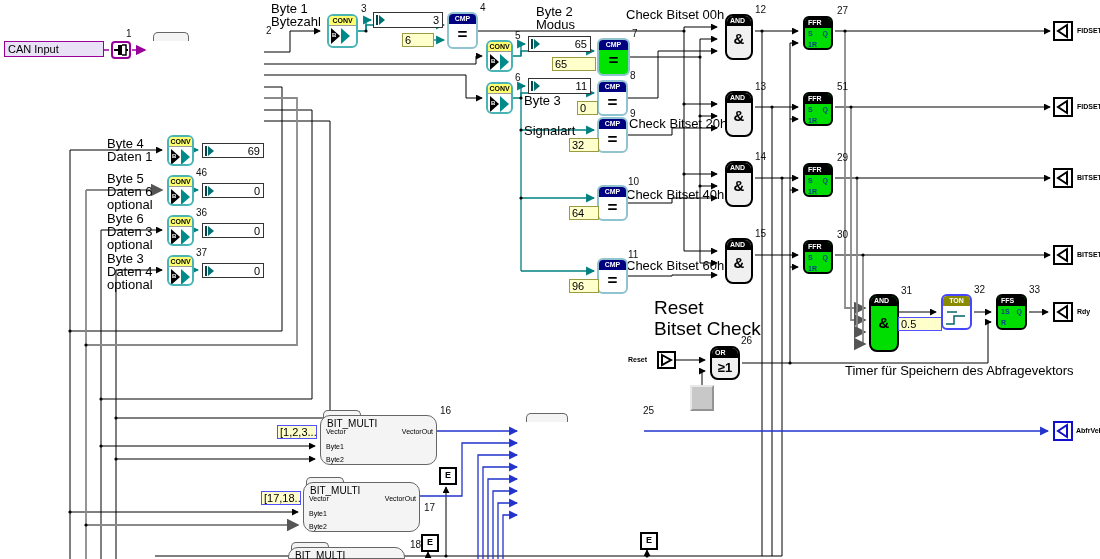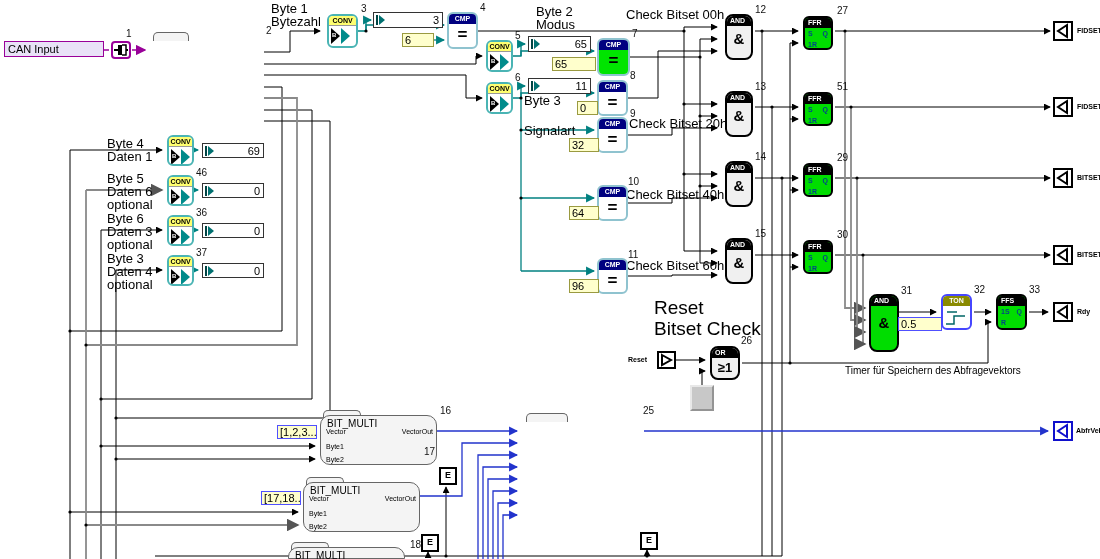--- a/index.html
+++ b/index.html
@@ -1,21 +1,21 @@
 <!DOCTYPE html>
 <html><head>
 <meta charset="utf-8">
 <style>
   html,body{margin:0;padding:0;background:#fff;}
   .page{position:relative;width:1100px;height:559px;background:#fff;overflow:hidden;
         font-family:"Liberation Sans",sans-serif;}
   svg.wires{position:absolute;left:0;top:0;width:1100px;height:559px;}
   .ann{position:absolute;font-size:13px;line-height:13px;color:#000;white-space:nowrap;}
   .ann.big{font-size:19px;line-height:21px;}
-  .ann.small{font-size:10px;line-height:14px;}
+  .ann.small{font-size:13px;line-height:14px;}
   .num{position:absolute;font-size:10px;line-height:10px;color:#111;white-space:nowrap;}
   
   .convb{position:absolute;border:2px solid #4ab4b4;border-radius:6px;background:#fff;overflow:hidden;box-sizing:border-box;}
   .convb .h{background:#ffff70;color:#000;font-size:7px;font-weight:bold;line-height:9px;height:9px;text-align:center;border-bottom:1px solid #999;}
   .convb .body{position:relative;height:100%;}
   .tri1{position:absolute;left:2px;top:2px;width:0;height:0;border-left:9px solid #000;border-top:8px solid transparent;border-bottom:8px solid transparent;}
   .tri2{position:absolute;left:12px;top:2px;width:0;height:0;border-left:9px solid #008b8b;border-top:8px solid transparent;border-bottom:8px solid transparent;}
   .bletter{position:absolute;left:3px;top:6px;color:#fff;font-size:6px;line-height:6px;font-weight:bold;}
   
   .cmpb{position:absolute;border:2px solid #8fc3cf;border-radius:6px;background:#fff;overflow:hidden;box-sizing:border-box;}
@@ -536,21 +536,21 @@
 <div class="field sel" style="left:277px;top:425px;width:34px;height:12px">[1,2,3...</div>
 
 <div class="tab" style="left:306px;top:477px;width:36px;height:8px"></div>
 <div class="bigblk" style="left:303px;top:482px;width:117px;height:50px">
   <div class="btitle" style="left:6px;top:3px">BIT_MULTI</div>
   <div class="pin thin" style="left:5px;top:12px">Vector</div>
   <div class="pin thin" style="left:5px;top:27px">Byte1</div>
   <div class="pin thin" style="left:5px;top:40px">Byte2</div>
   <div class="pin thin r" style="left:70px;top:12px;width:42px">VectorOut</div>
 </div>
-<div class="num" style="left:424px;top:447px">17</div>
+<div class="num" style="left:424px;top:503px">17</div>
 <div class="field sel" style="left:261px;top:491px;width:34px;height:12px">[17,18...</div>
 
 <div class="tab" style="left:291px;top:542px;width:36px;height:8px"></div>
 <div class="bigblk" style="left:288px;top:547px;width:117px;height:12px;border-radius:10px 10px 0 0">
   <div class="btitle" style="left:6px;top:3px">BIT_MULTI</div>
 </div>
 <div class="num" style="left:410px;top:540px">18</div>
 
 <div class="ebox" style="left:439px;top:467px">E</div>
 <div class="ebox" style="left:421px;top:534px">E</div>

